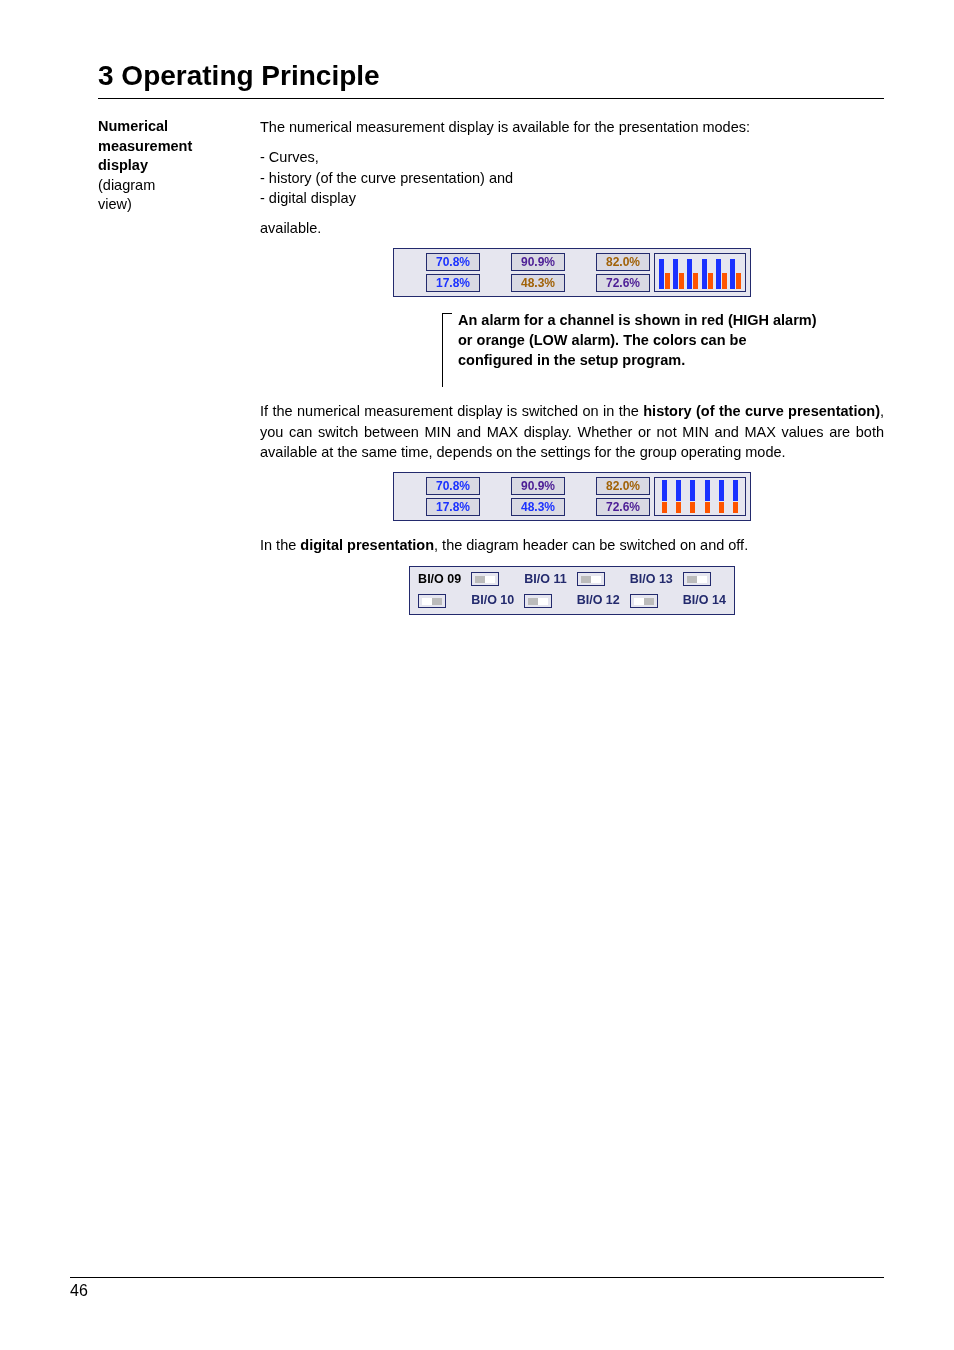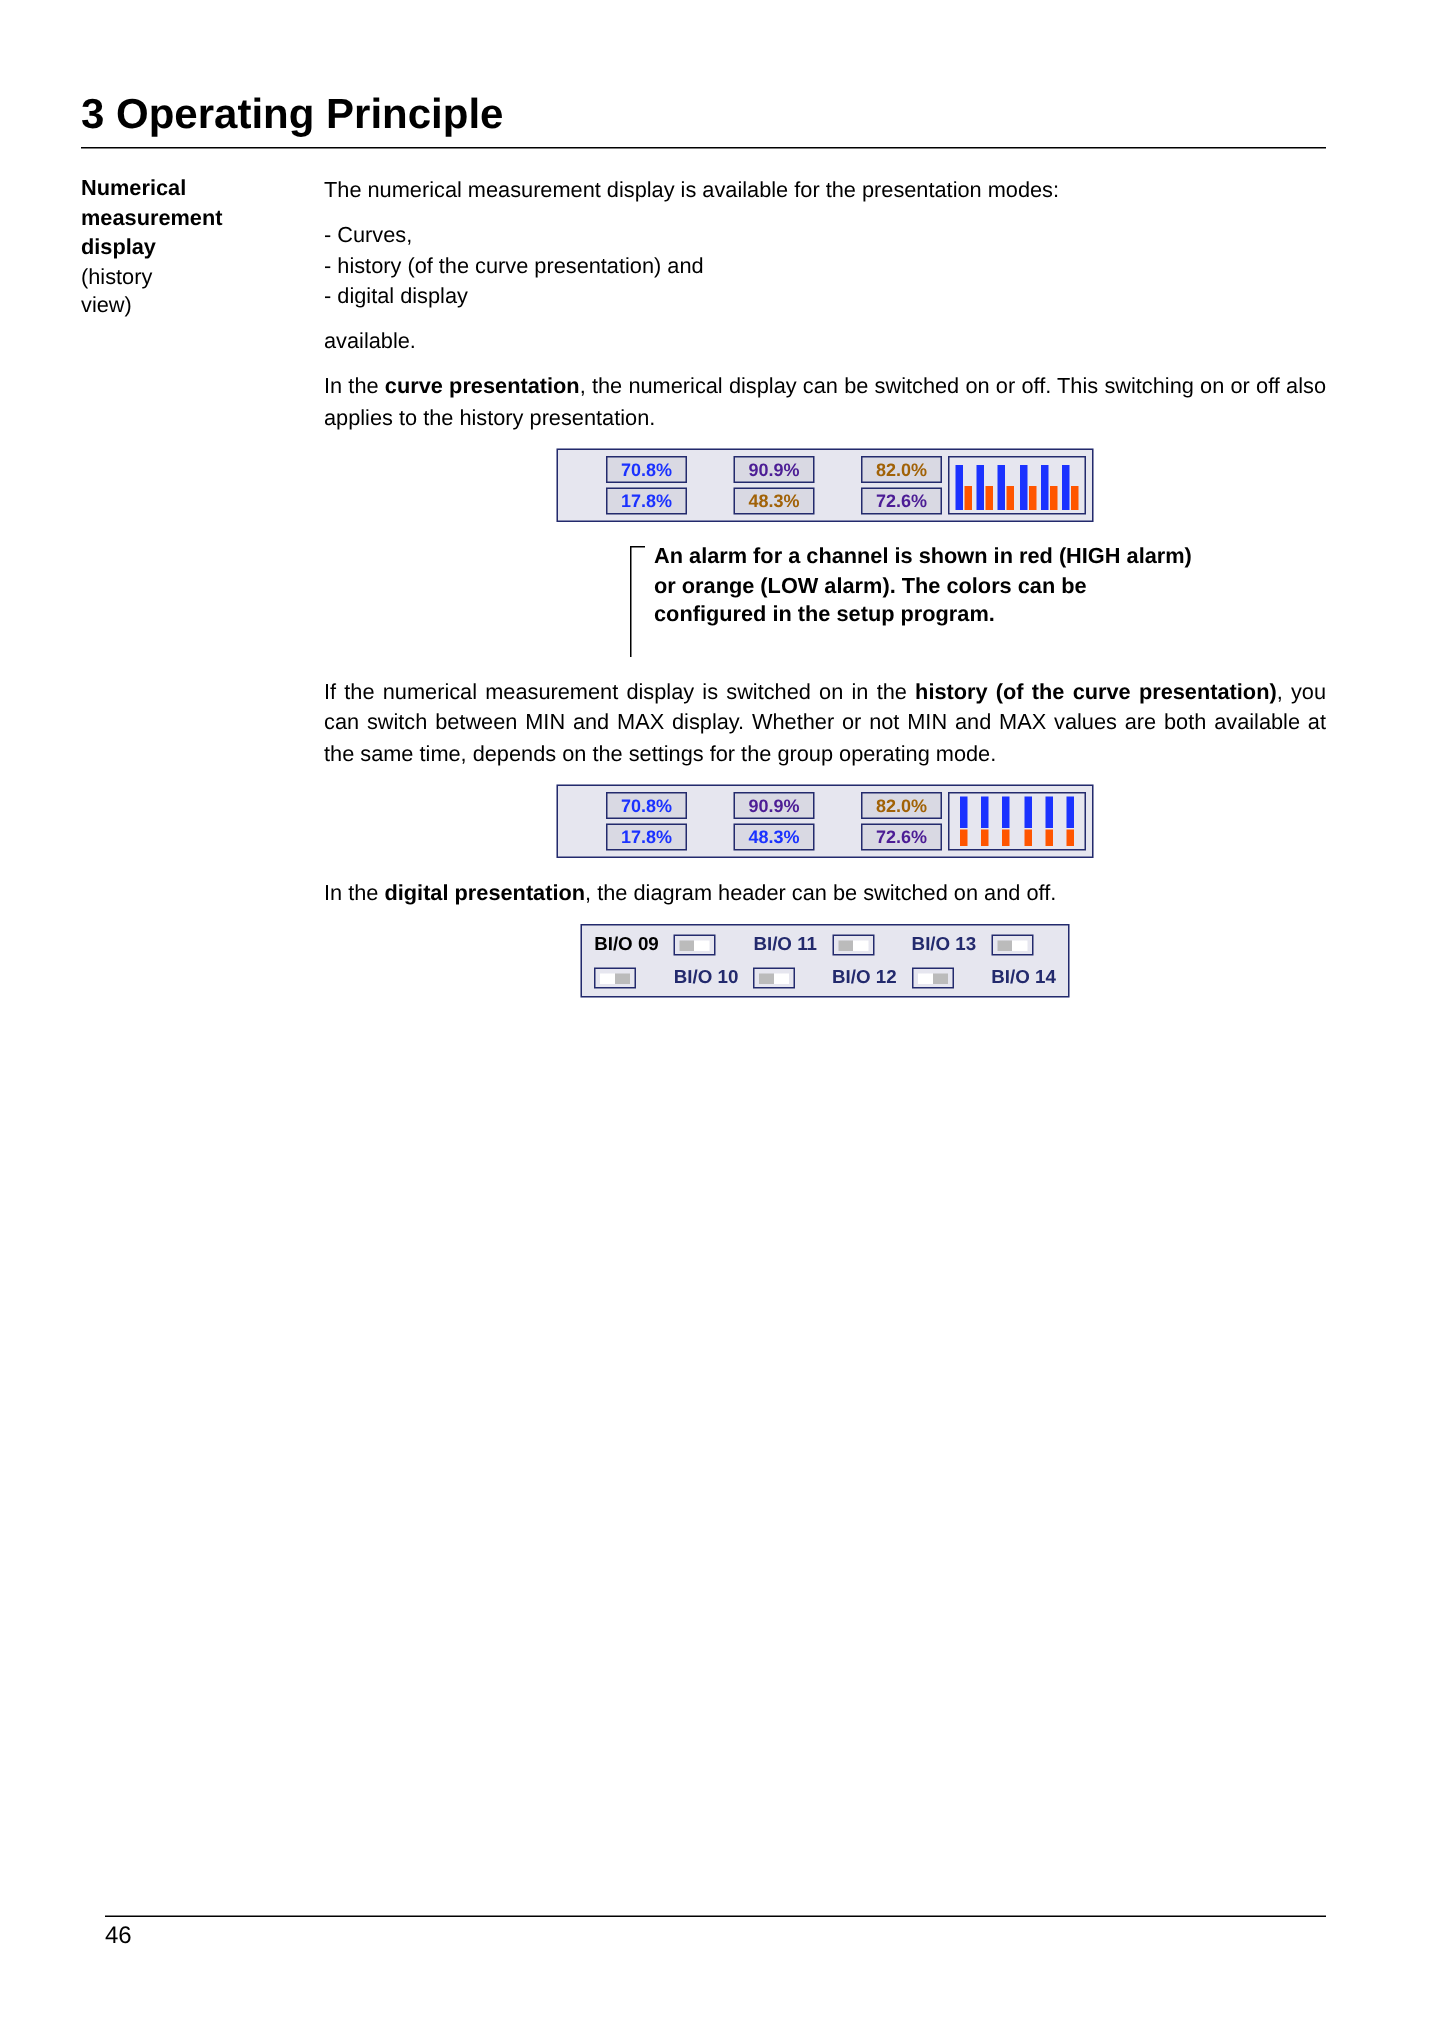--- a/index.html
+++ b/index.html
@@ -6,21 +6,21 @@
   body {
     margin: 0;
     padding: 0;
     background: #fff;
     font-family: Arial, Helvetica, sans-serif;
     color: #000;
   }
   .page {
     width: 954px;
     height: 1350px;
-    padding: 60px 70px 50px 54px;
+    padding: 60px 70px 50px 98px;
     position: relative;
   }
   .chapter-title {
     font-size: 28px;
     font-weight: bold;
     margin: 0 0 6px 0;
   }
   .title-rule {
     border: none;
     border-top: 1.5px solid #000;
@@ -156,36 +156,33 @@
 
 <div class="page">
   <h1 class="chapter-title">3 Operating Principle</h1>
   <hr class="title-rule">
 
   <div class="two-col">
     <div class="margin-col">
       <span class="bold">Numerical</span><br>
       <span class="bold">measurement</span><br>
       <span class="bold">display</span><br>
-      <span>(history</span><br>
+      <span>(diagram</span><br>
       <span>view)</span>
     </div>
 
     <div class="body-col">
       <p>The numerical measurement display is available for the presentation modes:</p>
       <div style="margin-bottom:10px;">
         <div>- Curves,</div>
         <div>- history (of the curve presentation) and</div>
         <div>- digital display</div>
       </div>
       <p>available.</p>
 
-      <p class="justify para-gap">
-        <span>In the </span><b>curve presentation</b><span>, the numerical display can be switched on or off. This switching on or off also applies to the history presentation.</span>
-      </p>
 
       <div class="figure-wrap">
         <div class="fig1">
           <div class="fig1-left">
             <div class="cell c-blue">70.8%</div>
             <div class="cell c-orange">90.9%</div>
             <div class="cell c-red">82.0%</div>
             <div class="cell c-blue">17.8%</div>
             <div class="cell c-red">48.3%</div>
             <div class="cell c-orange">72.6%</div>

